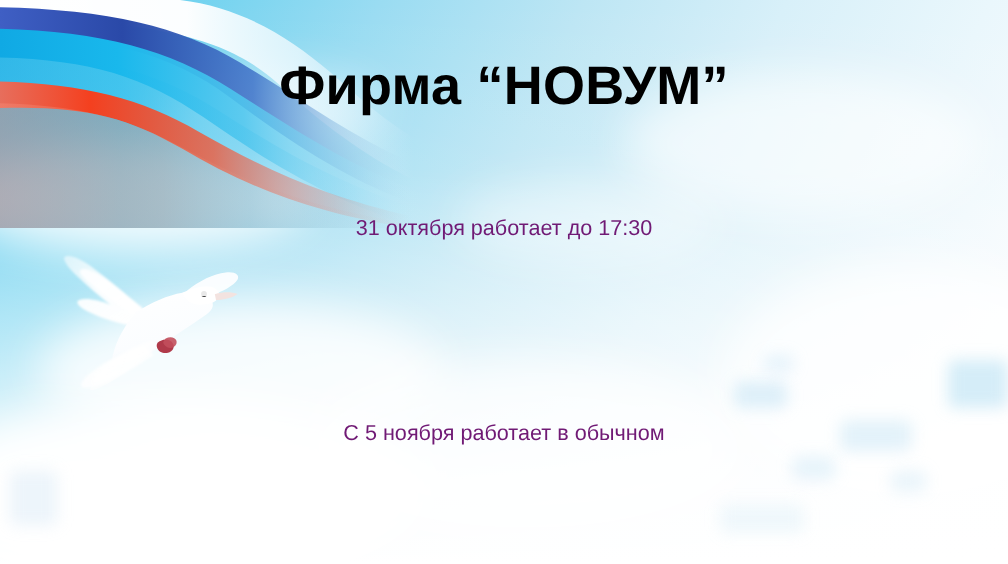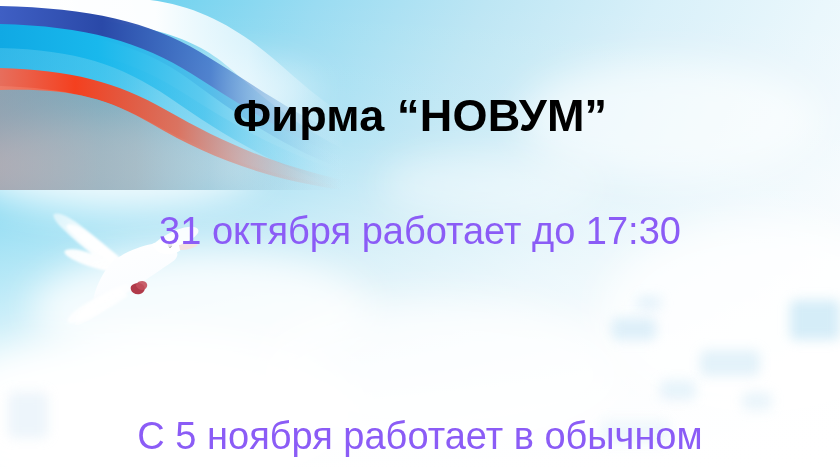--- a/index.html
+++ b/index.html
@@ -92,35 +92,33 @@
     position: absolute;
     left: 0;
     right: 0;
     top: 46px;
     text-align: center;
     font-size: 45px;
     font-weight: bold;
     color: #000000;
     letter-spacing: 0.2px;
     white-space: nowrap;
-    margin-top: 44px;
   }
   .body-block {
     position: absolute;
     left: 0;
     right: 0;
     text-align: center;
-    color: #8b5cf6;
-    font-size: 38px;
+    color: #701a75;
+    font-size: 18px;
     line-height: 45px;
     white-space: nowrap;
-    margin-top: 41px;
   }
   .block-one { top: 168px; }
-  .block-two { top: 373px; }
+  .block-two { top: 339px; }
 </style>
 </head>
 <body>
 
 <div id="slide">
 
   <div class="sky-base"></div>
   <div class="sky-cloud c1"></div>
   <div class="sky-cloud c2"></div>
   <div class="sky-cloud c3"></div>

